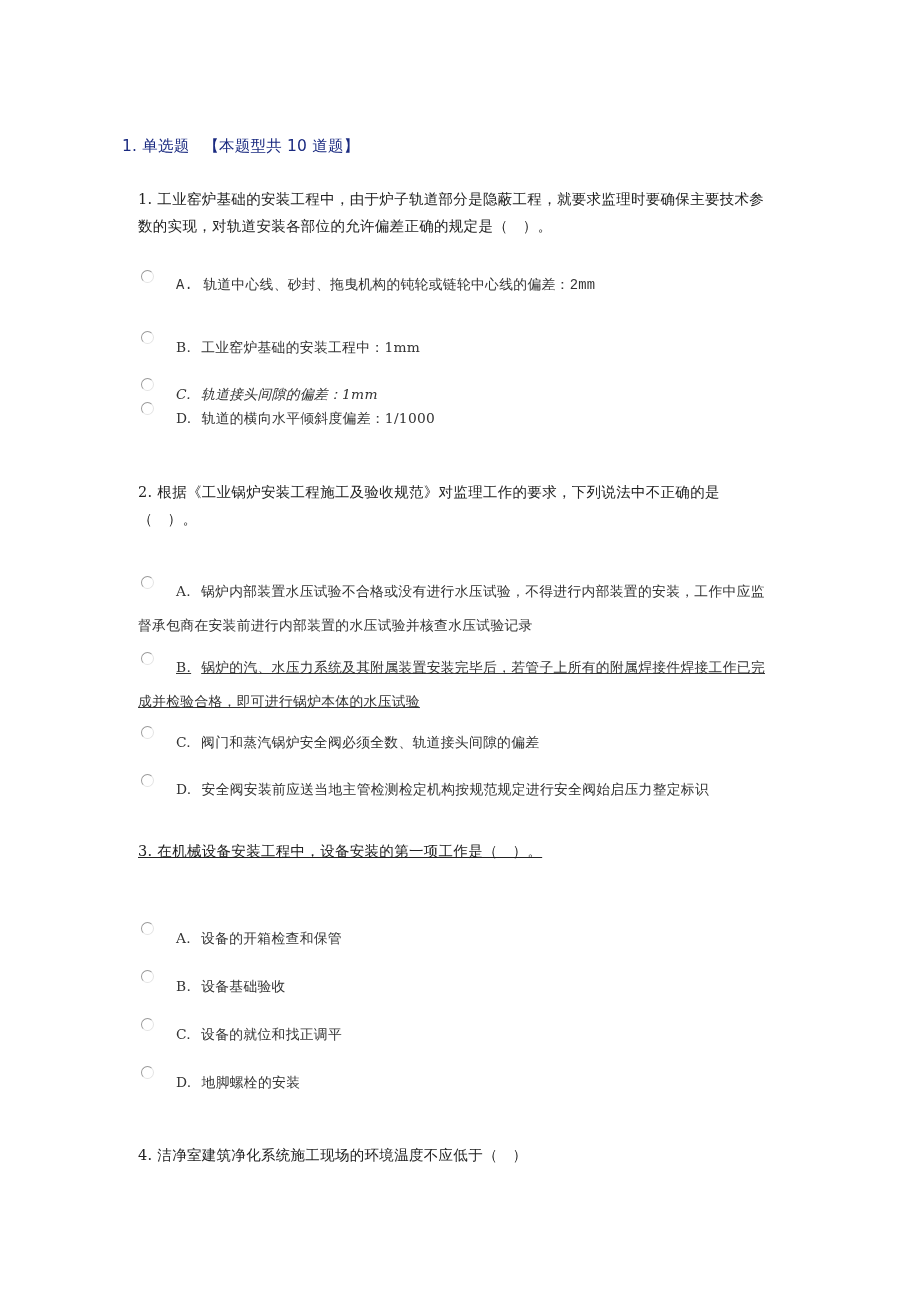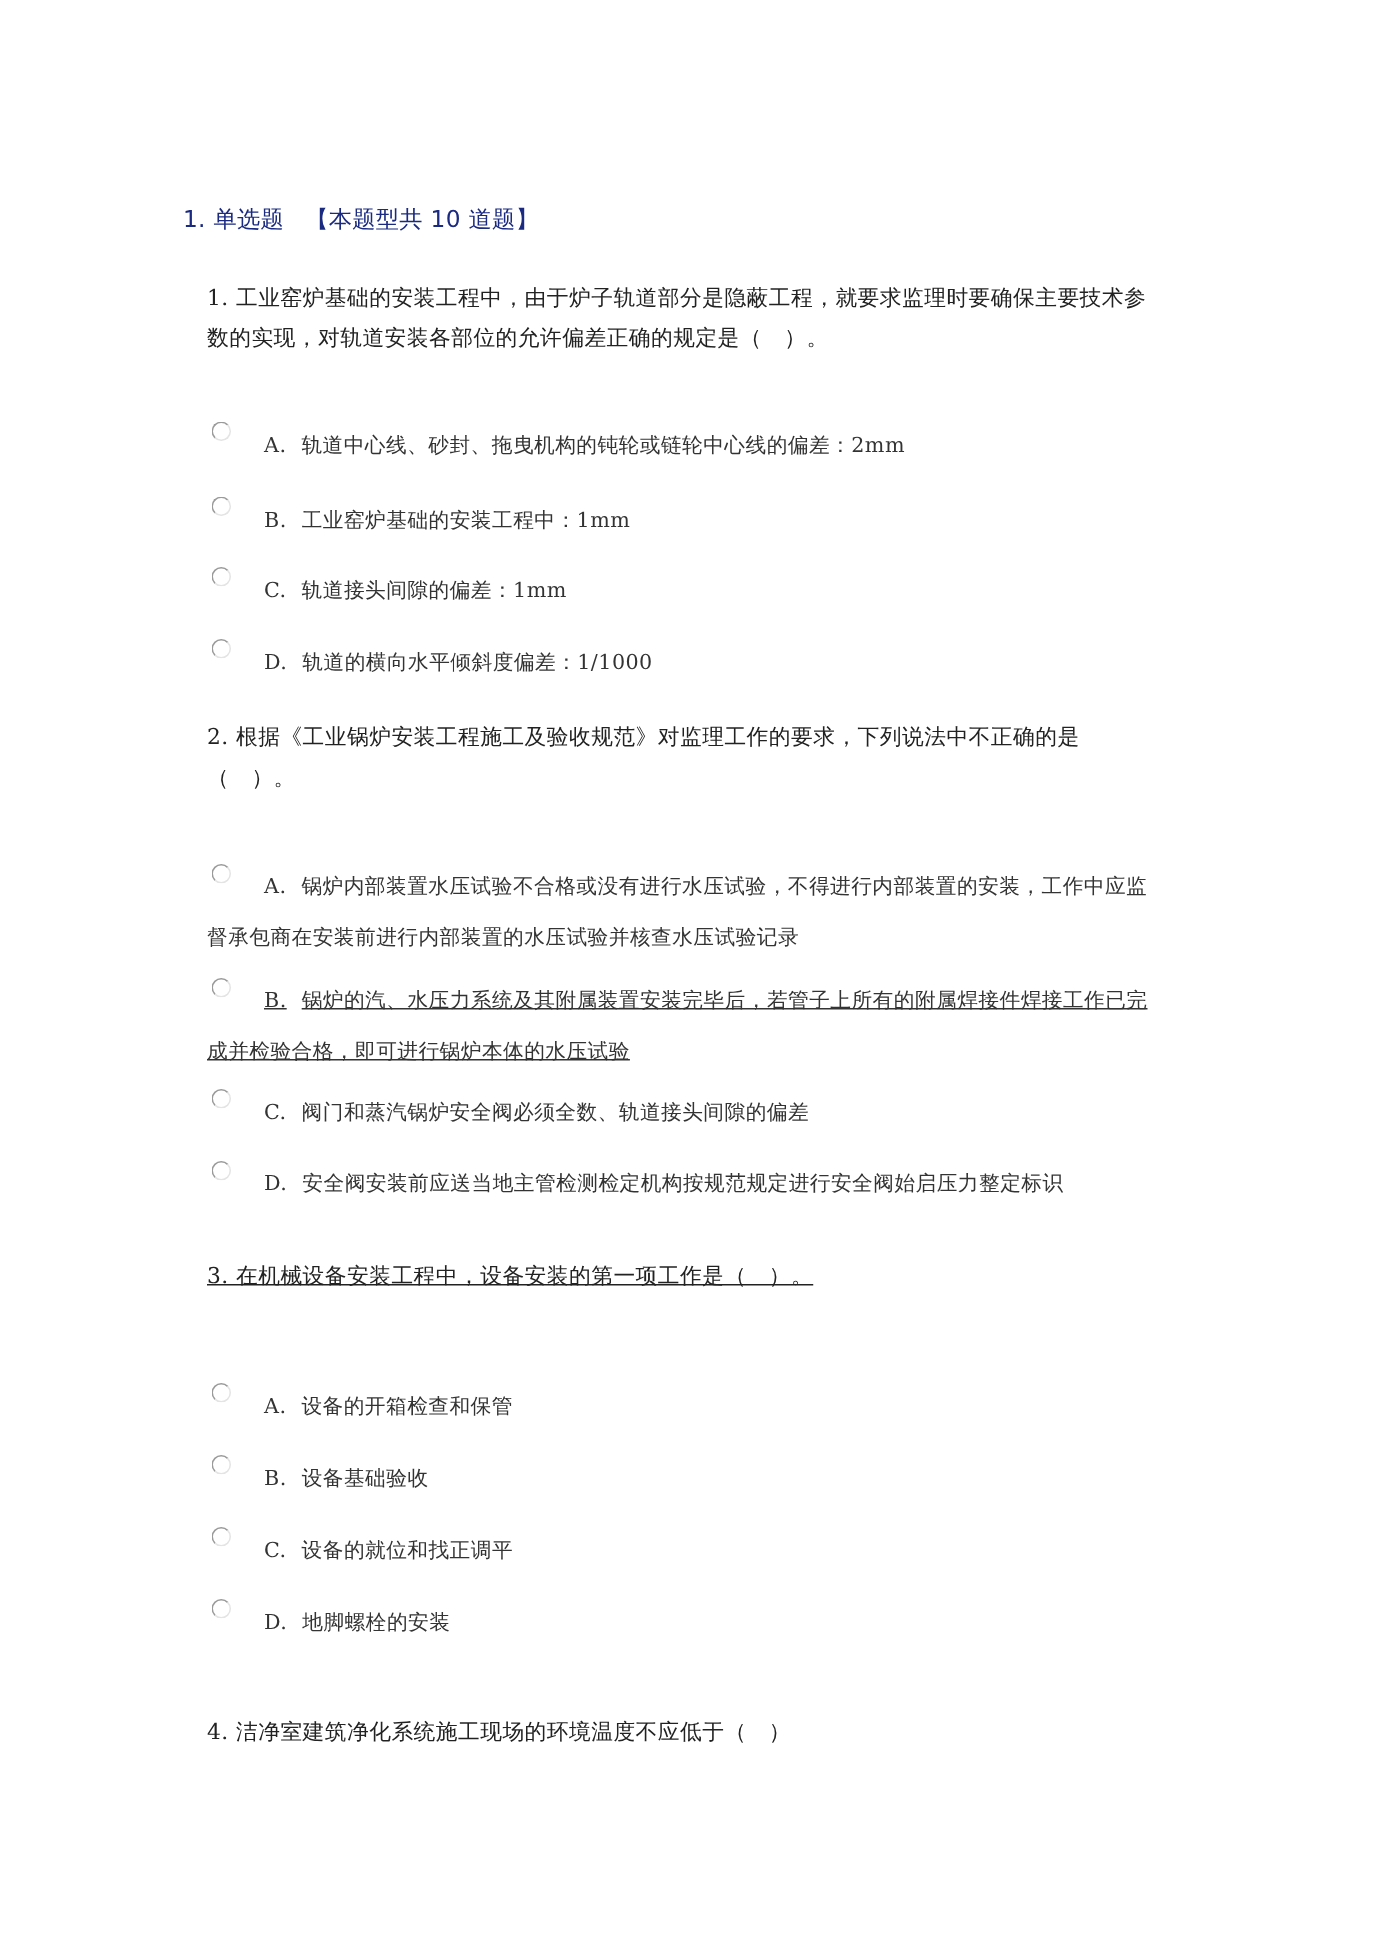--- a/index.html
+++ b/index.html
@@ -69,30 +69,30 @@
 <body>
 
 <div>
 
   <div class="section-heading">
     <span>1. 单选题</span><span class="count">【本题型共 10 道题】</span>
   </div>
 
   <div class="q-text" style="top:186px;">1. 工业窑炉基础的安装工程中，由于炉子轨道部分是隐蔽工程，就要求监理时要确保主要技术参数的实现，对轨道安装各部位的允许偏差正确的规定是（　）。</div>
 
-  <div class="option" style="top:279px;">
+  <div class="option" style="top:268px;font-family:Liberation Mono, monospace;">
     <span class="radio"></span><span class="letter">A.</span><span>轨道中心线、砂封、拖曳机构的钝轮或链轮中心线的偏差：2mm</span>
   </div>
   <div class="option" style="top:329px;">
     <span class="radio"></span><span class="letter">B.</span><span>工业窑炉基础的安装工程中：1mm</span>
   </div>
-  <div class="option" style="top:376px;">
+  <div class="option" style="top:376px;font-style:italic;">
     <span class="radio"></span><span class="letter">C.</span><span>轨道接头间隙的偏差：1mm</span>
   </div>
-  <div class="option" style="top:424px;">
+  <div class="option" style="top:400px;">
     <span class="radio"></span><span class="letter">D.</span><span>轨道的横向水平倾斜度偏差：1/1000</span>
   </div>
 
   <div class="q-text" style="top:479px;">2. 根据《工业锅炉安装工程施工及验收规范》对监理工作的要求，下列说法中不正确的是（　）。</div>
 
   <div class="option" style="top:574px; line-height:34px;">
     <span class="radio"></span><span class="letter">A.</span><span>锅炉内部装置水压试验不合格或没有进行水压试验，不得进行内部装置的安装，工作中应监督承包商在安装前进行内部装置的水压试验并核查水压试验记录</span>
   </div>
   <div class="option" style="top:650px; line-height:34px;text-decoration:underline;">
     <span class="radio"></span><span class="letter">B.</span><span>锅炉的汽、水压力系统及其附属装置安装完毕后，若管子上所有的附属焊接件焊接工作已完成并检验合格，即可进行锅炉本体的水压试验</span>

